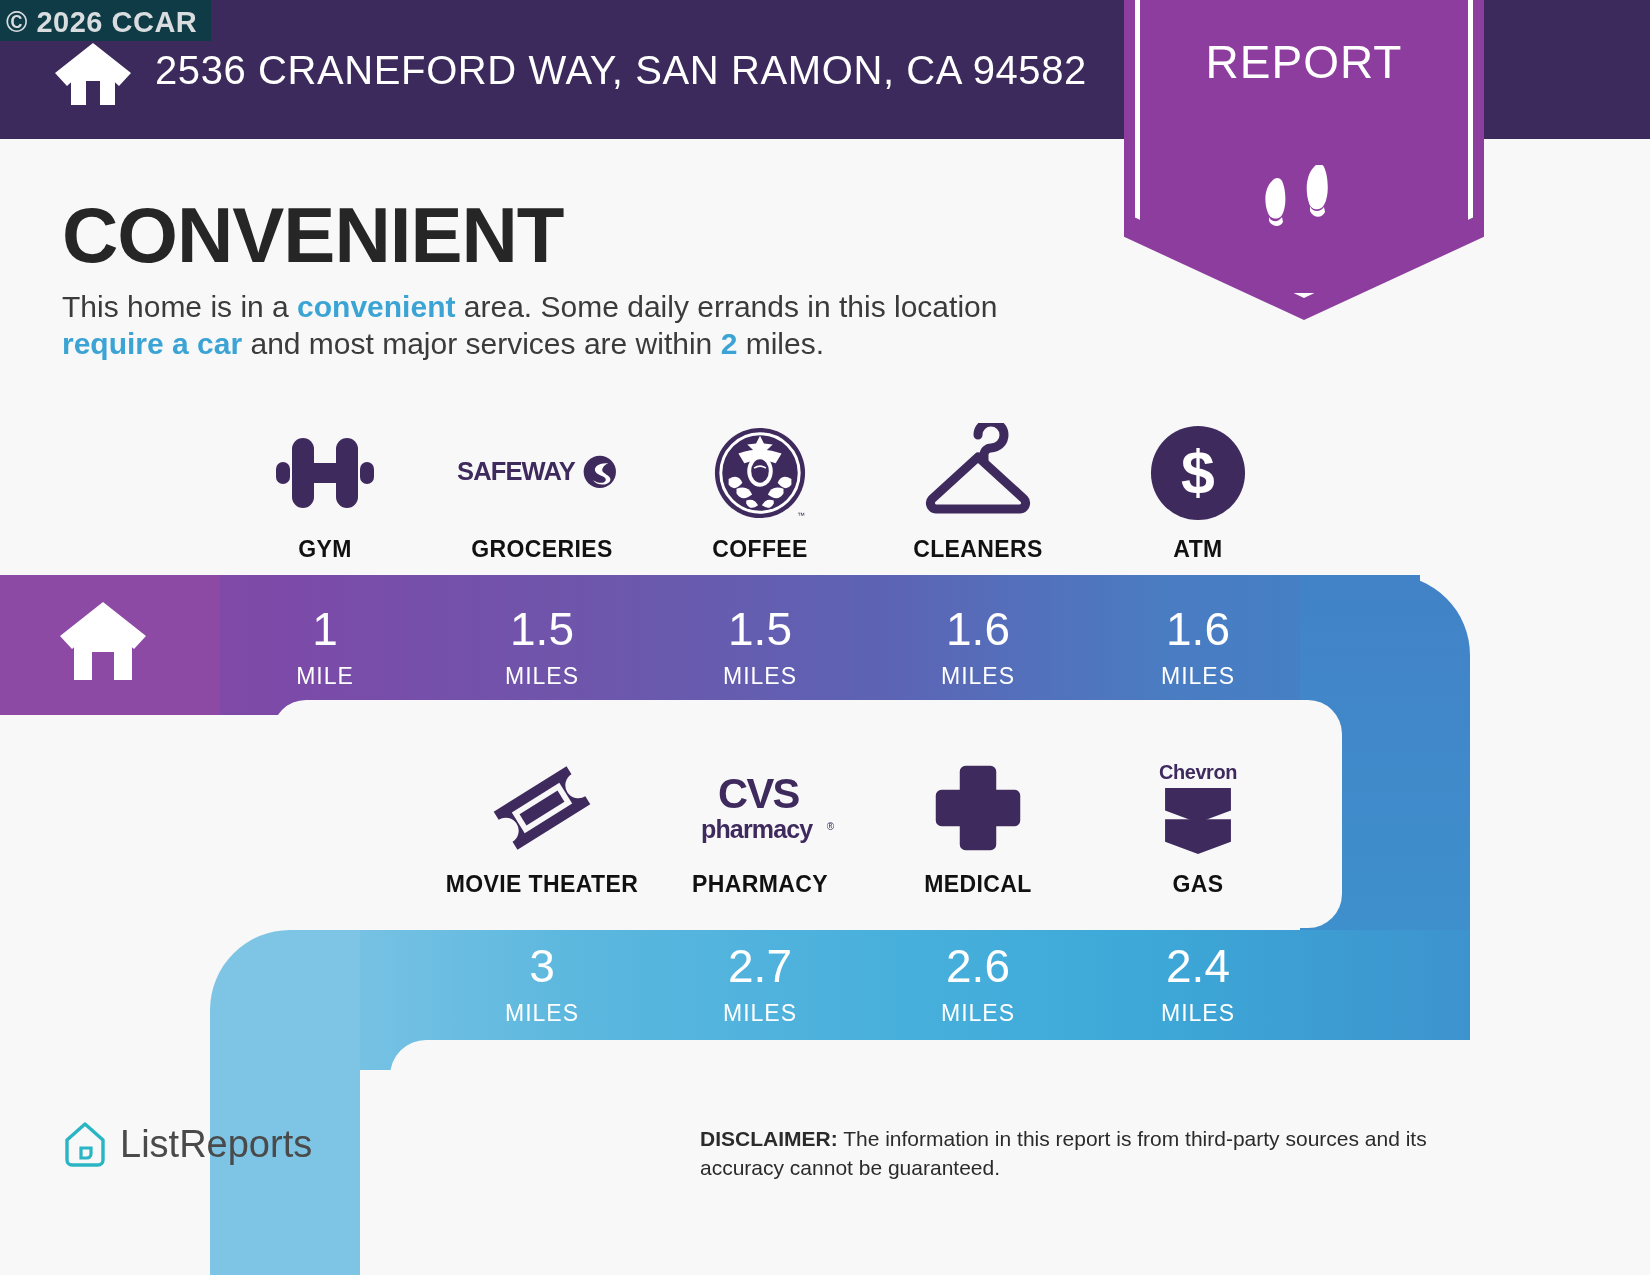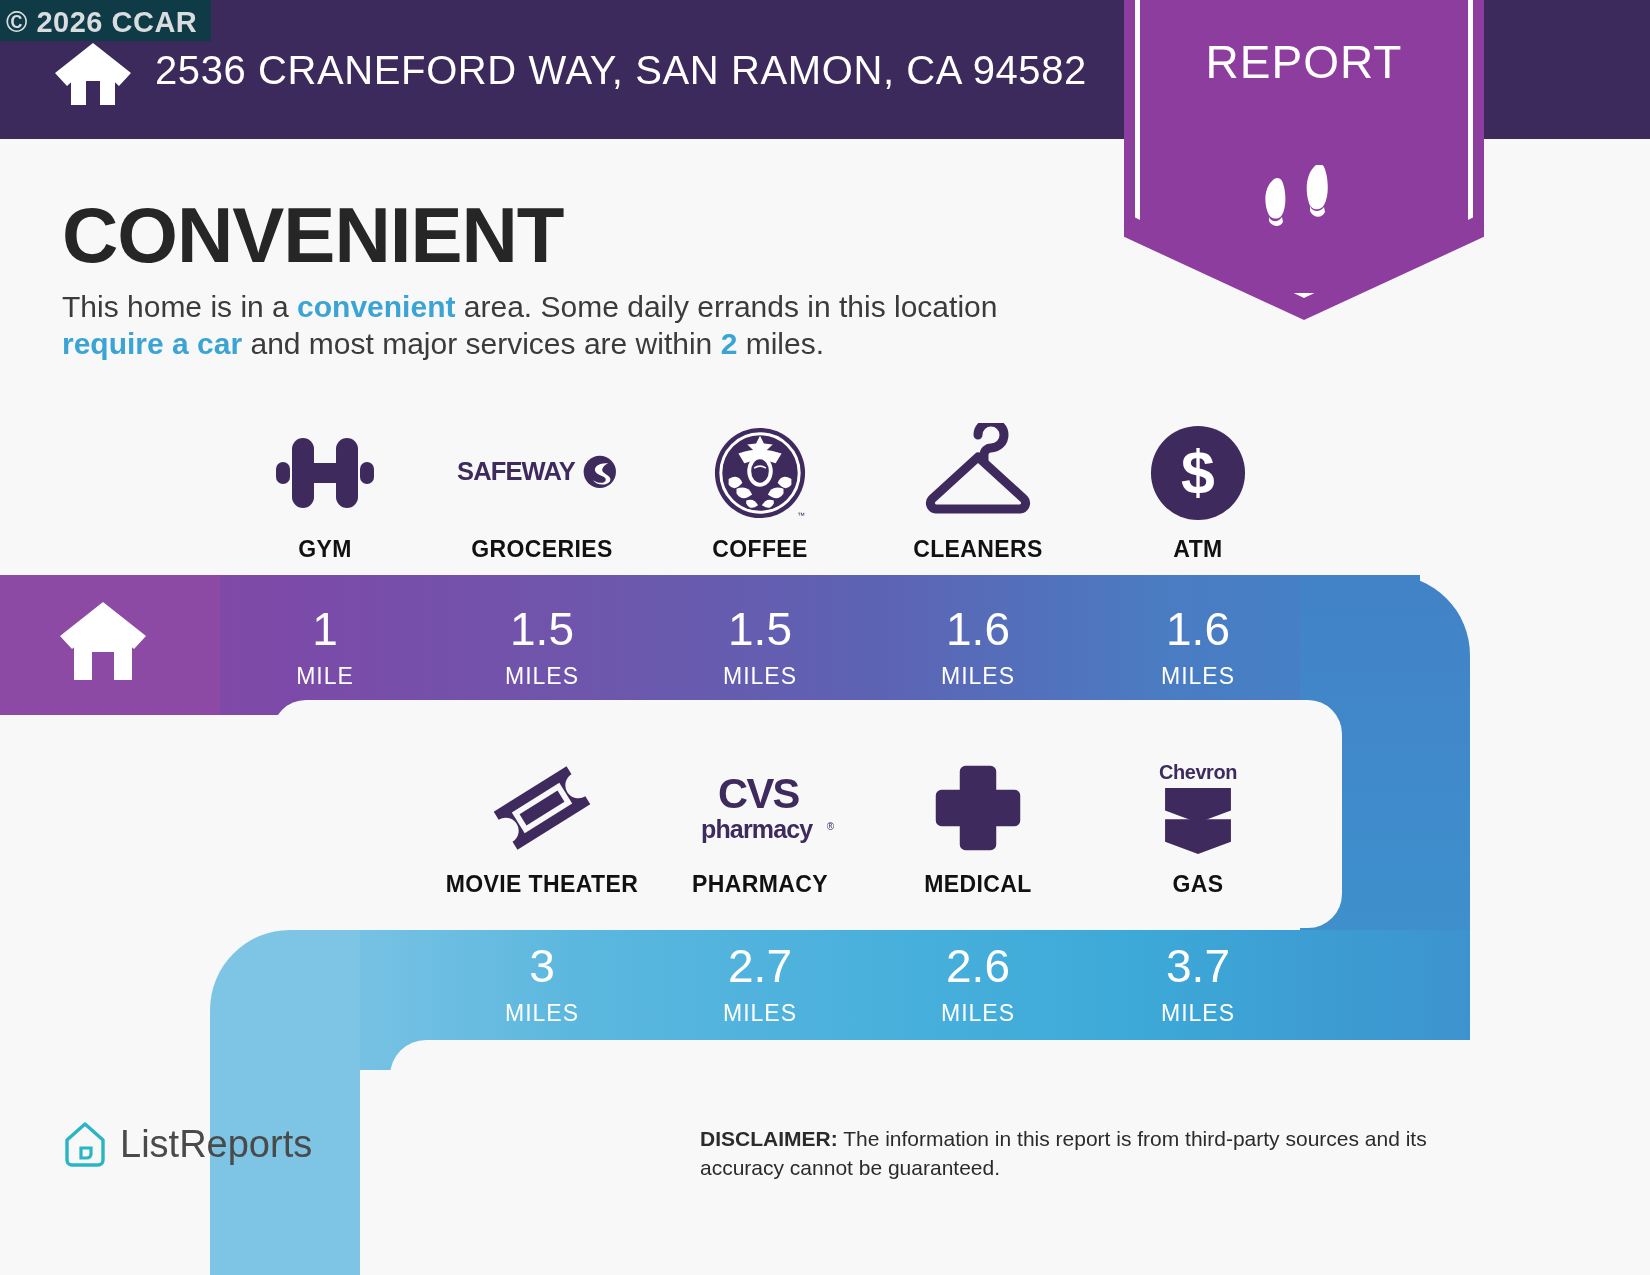--- a/index.html
+++ b/index.html
@@ -326,21 +326,21 @@
   </div>
   <div class="dist" style="left:655px;top:942px;width:210px;">
     <div class="num">2.7</div>
     <div class="unit">MILES</div>
   </div>
   <div class="dist" style="left:873px;top:942px;width:210px;">
     <div class="num">2.6</div>
     <div class="unit">MILES</div>
   </div>
   <div class="dist" style="left:1093px;top:942px;width:210px;">
-    <div class="num">3.7</div>
+    <div class="num">2.4</div>
     <div class="unit">MILES</div>
   </div>
 
   <div class="lr-logo">
     <svg width="46" height="48" viewBox="0 0 46 48">
       <path d="M23 4 L41 20 V40 a5 5 0 0 1 -5 5 H10 a5 5 0 0 1 -5 -5 V20 Z" fill="none" stroke="#2ab5c4" stroke-width="3.4" stroke-linejoin="round"></path>
       <path d="M19 28 h10 v6 a4 4 0 0 1 -4 4 h-6 Z" fill="none" stroke="#2ab5c4" stroke-width="3.2"></path>
     </svg>
     <span class="lrtxt">ListReports</span>
   </div>

